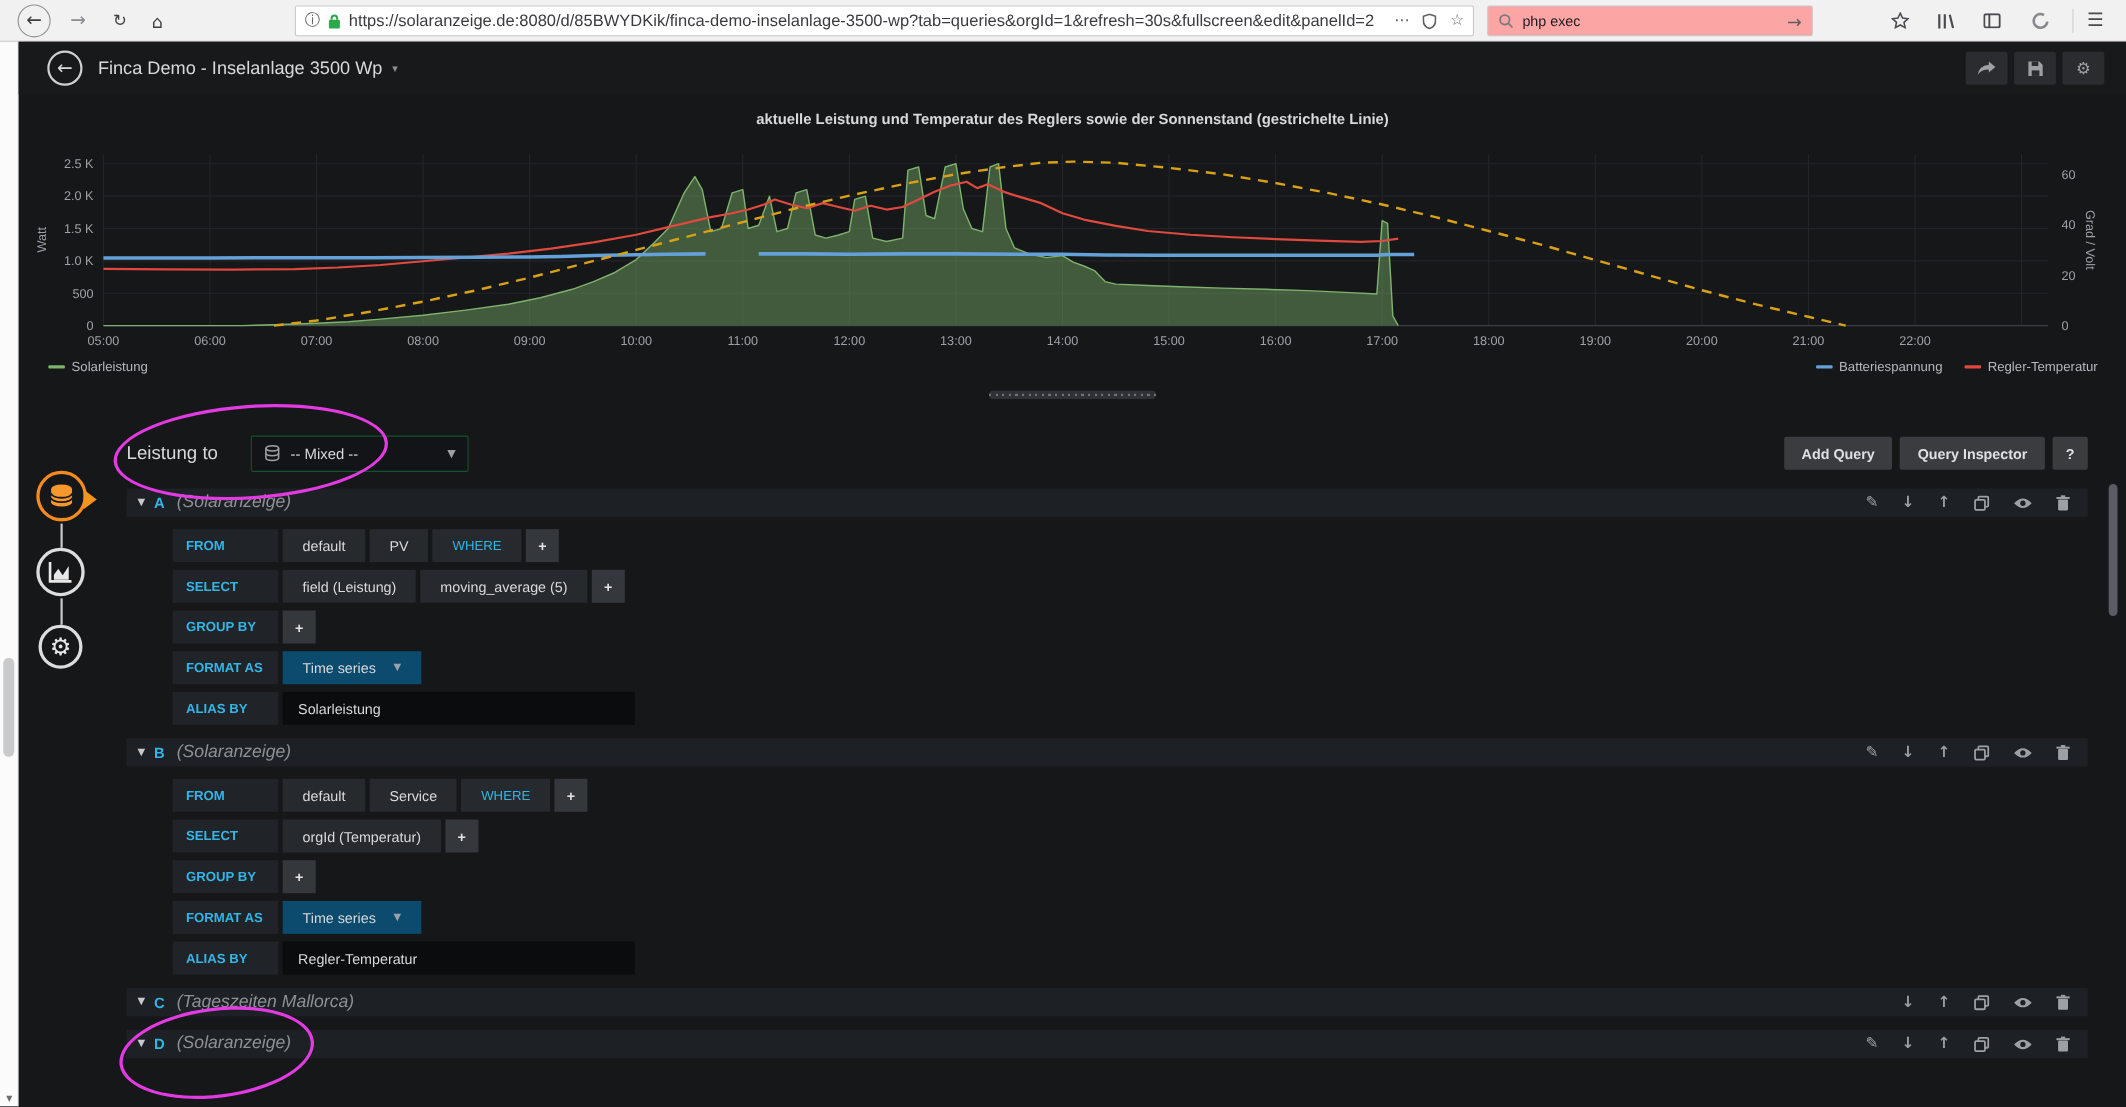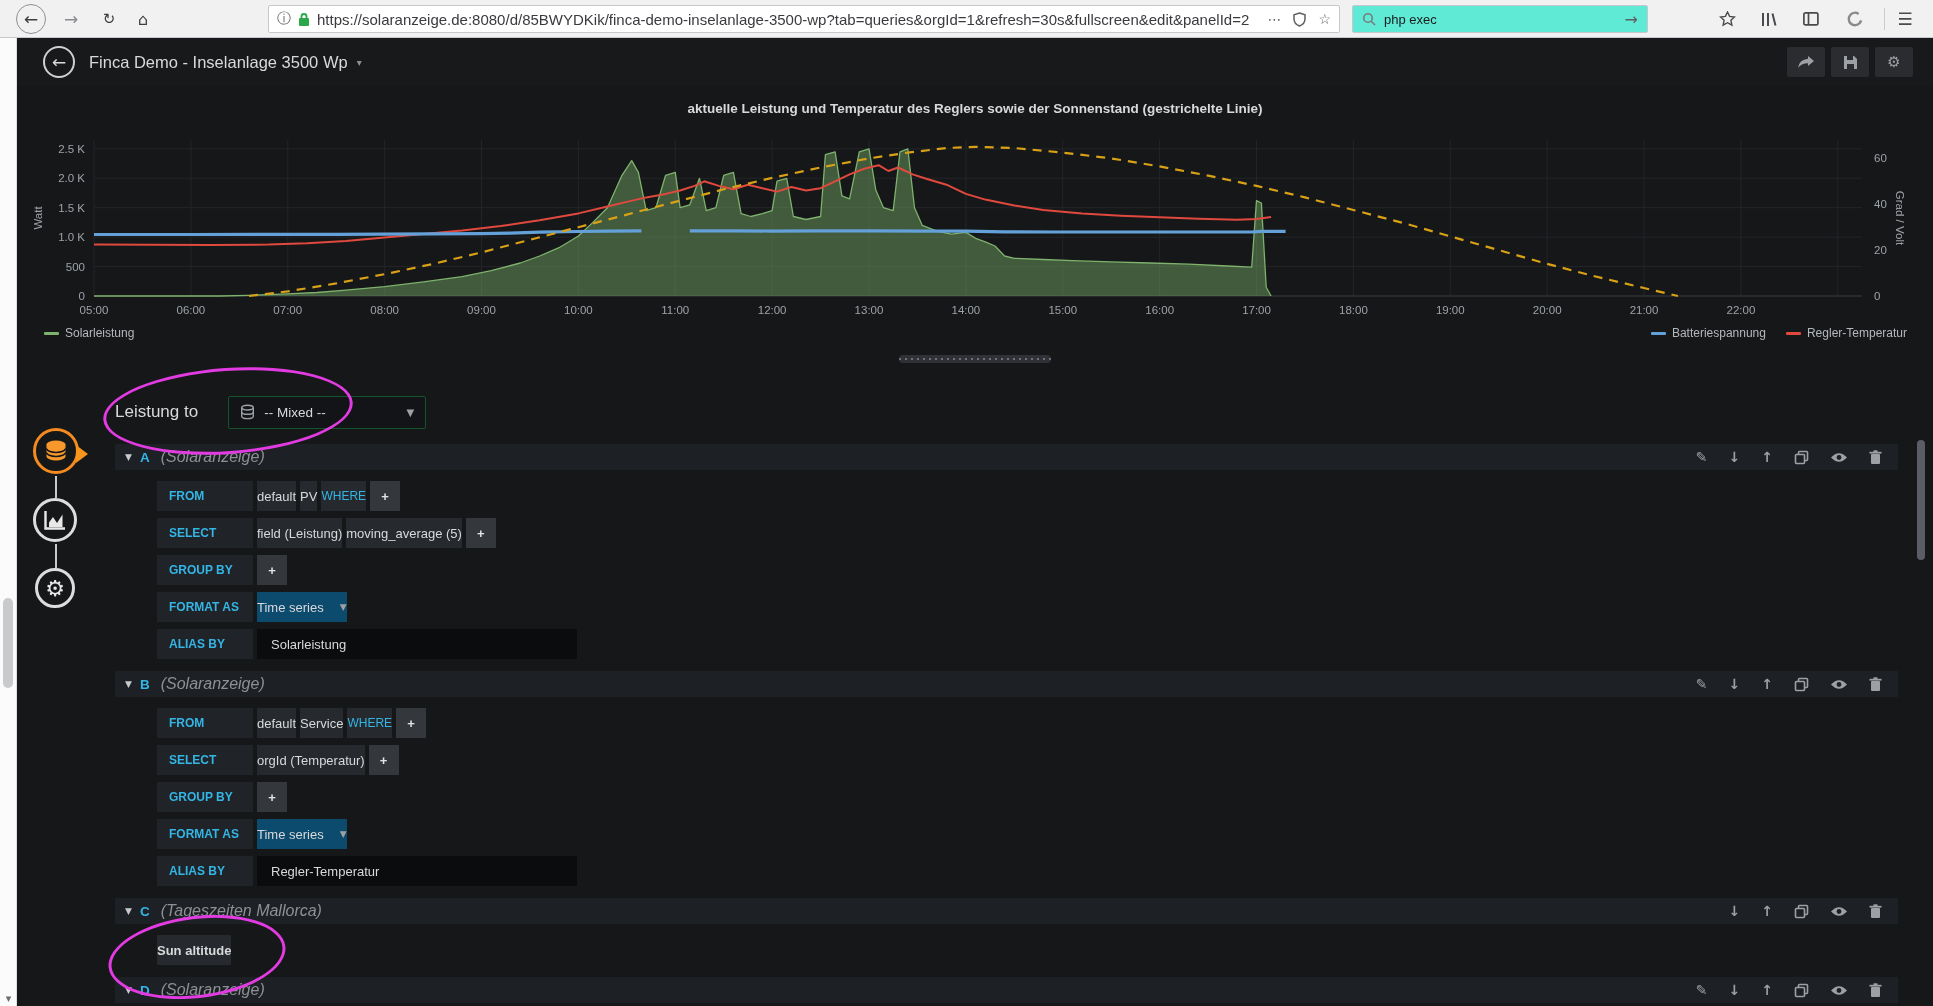--- a/index.html
+++ b/index.html
@@ -10,21 +10,21 @@
   
   #browser{position:absolute;left:0;top:0;width:1933px;height:38px;background:#f2f1f1;border-bottom:1px solid #c9c8cc}
   .nav-ico{position:absolute;top:4px;width:30px;height:30px;display:flex;align-items:center;justify-content:center;color:#3e3e42;font-size:17px}
   #btn-back{left:16px;border:1px solid #8f8f94;border-radius:50%}
   #btn-fwd{left:56px;color:#8b8b90}
   #btn-reload{left:94px;font-size:15px}
   #btn-home{left:128px;font-size:16px}
   #urlbar{position:absolute;left:268px;top:5px;width:1072px;height:28px;background:#fff;border:1px solid #c8c7cc;border-radius:2px;display:flex;align-items:center;padding:0 8px;gap:7px}
   #urlbar .url-text{font-size:15px;color:#3b3b3f;white-space:nowrap;overflow:hidden;flex:1}
   .url-right{display:flex;align-items:center;gap:12px;color:#5f5f63;font-size:14px}
-  #searchbar{position:absolute;left:1352px;top:5px;width:296px;height:28px;background:#5eead4;border:1px solid #c8c7cc;border-radius:2px;display:flex;align-items:center;padding:12px 9px;gap:8px}
+  #searchbar{position:absolute;left:1352px;top:5px;width:296px;height:28px;background:#fca5a5;border:1px solid #c8c7cc;border-radius:2px;display:flex;align-items:center;padding:12px 9px;gap:8px}
   #searchbar input{border:none;outline:none;flex:1;font-size:13px;color:#1a1a1e;font-family:inherit;background:transparent}
   .chrome-ico{position:absolute;top:7px;width:26px;height:24px;display:flex;align-items:center;justify-content:center;color:#4a4a4f;font-size:15px}
   #ico-menu{font-size:17px}
   .chrome-sep{position:absolute;left:1884px;top:8px;width:1px;height:22px;background:#cdcdd1}
 
   
   #left-strip{position:absolute;left:0;top:38px;width:17px;height:968px;background:#fbfbfb;border-right:1px solid #dedede}
   #left-strip .thumb{position:absolute;left:3px;top:560px;width:10px;height:90px;background:#c9cacc;border-radius:5px}
   #left-strip .chev{position:absolute;left:0;bottom:1px;width:17px;text-align:center;color:#6f6f73;font-size:11px}
 
@@ -68,21 +68,21 @@
   .qblock{margin-bottom:12px}
   .qhead{height:26px;background:#1d2024;display:flex;align-items:center;padding:0 10px;gap:8px}
   .qcaret{color:#c7c9cc;font-size:9px}
   .qletter{color:#33b5e5;font-weight:bold;font-size:13.5px}
   .qsource{color:#8d9095;font-style:italic;font-size:16px;margin-left:3px}
   .qicons{margin-left:auto;display:flex;gap:21px;align-items:center;padding-right:6px}
   .qicon{color:#9da0a5;font-size:14px;font-weight:bold;display:flex;align-items:center;font-family:"DejaVu Sans",sans-serif}
   .qrows{margin:11px 0 0 42px}
   .qrow{display:flex;gap:4px;margin-bottom:7px;height:30px}
   .qlabel{width:96px;background:#202328;color:#33b5e5;font-size:12px;font-weight:bold;display:flex;align-items:center;padding-left:12px;flex:none}
-  .qcell{background:#26292e;color:#d8d9da;font-size:13px;display:flex;align-items:center;padding:0 0}
+  .qcell{background:#26292e;color:#d8d9da;font-size:13px;display:flex;align-items:center;padding:0 18px}
   .qcell.accent{color:#33b5e5;font-weight:normal;font-size:12px}
   .qcell.plus{background:#34383d;width:30px;justify-content:center;padding:0;font-weight:bold;color:#e2e3e5}
   .qcell.select{background:#0c4a6e;gap:16px}
   .qcell.select .caret{color:#9da0a5;font-size:9px}
   .qcell.button{font-weight:bold}
   .qinput{width:320px;height:30px;background:#0b0c0e;border:none;color:#d8d9da;font-size:13px;padding:0 14px;font-family:inherit;outline:none}
 
   #qscroll{position:absolute;right:8px;top:402px;width:8px;height:120px;background:#5b5d66;border-radius:4px}
 
   .annotation{position:absolute;border:3px solid #e23be2;border-radius:50%}
@@ -306,20 +306,25 @@
         <span>
             <svg width="15" height="16">
               <ellipse cx="7.5" cy="3.6" rx="5.8" ry="2.4" fill="none" stroke="#9da0a5" stroke-width="1.4"></ellipse>
               <path d="M1.7 3.6 V12.2 a5.8 2.4 0 0 0 11.6 0 V3.6" fill="none" stroke="#9da0a5" stroke-width="1.4"></path>
               <path d="M1.7 7.9 a5.8 2.4 0 0 0 11.6 0" fill="none" stroke="#9da0a5" stroke-width="1.4"></path>
             </svg>
           </span>
         <span>-- Mixed --</span>
         <span class="caret uni">▼</span>
       </div>
+      <div class="btns">
+        <div class="gbtn">Add Query</div>
+        <div class="gbtn">Query Inspector</div>
+        <div class="gbtn help">?</div>
+      </div>
     </div>
     <div id="query-list">
         <div class="qblock">
           <div class="qhead">
             <span class="qcaret uni">▼</span>
             <span class="qletter">A</span>
             <span class="qsource">(Solaranzeige)</span>
             <span class="qicons">
               <span class="qicon">
                 <span class="uni">✎</span>
@@ -504,27 +509,20 @@
               </span>
               <span class="qicon">
                 <svg width="13" height="15">
                   <rect x="2" y="4" width="9" height="10" rx="1" fill="#9da0a5"></rect>
                   <rect x="0.5" y="1.8" width="12" height="1.8" fill="#9da0a5"></rect>
                   <rect x="4.5" y="0.3" width="4" height="1.8" fill="#9da0a5"></rect>
                 </svg>
               </span>
             </span>
           </div>
-          <div class="qrows">
-            <div class="qrow">
-              <div class="qcell button">
-                <span>Sun altitude</span>
-              </div>
-            </div>
-          </div>
         </div>
         <div class="qblock">
           <div class="qhead">
             <span class="qcaret uni">▼</span>
             <span class="qletter">D</span>
             <span class="qsource">(Solaranzeige)</span>
             <span class="qicons">
               <span class="qicon">
                 <span class="uni">✎</span>
               </span>

